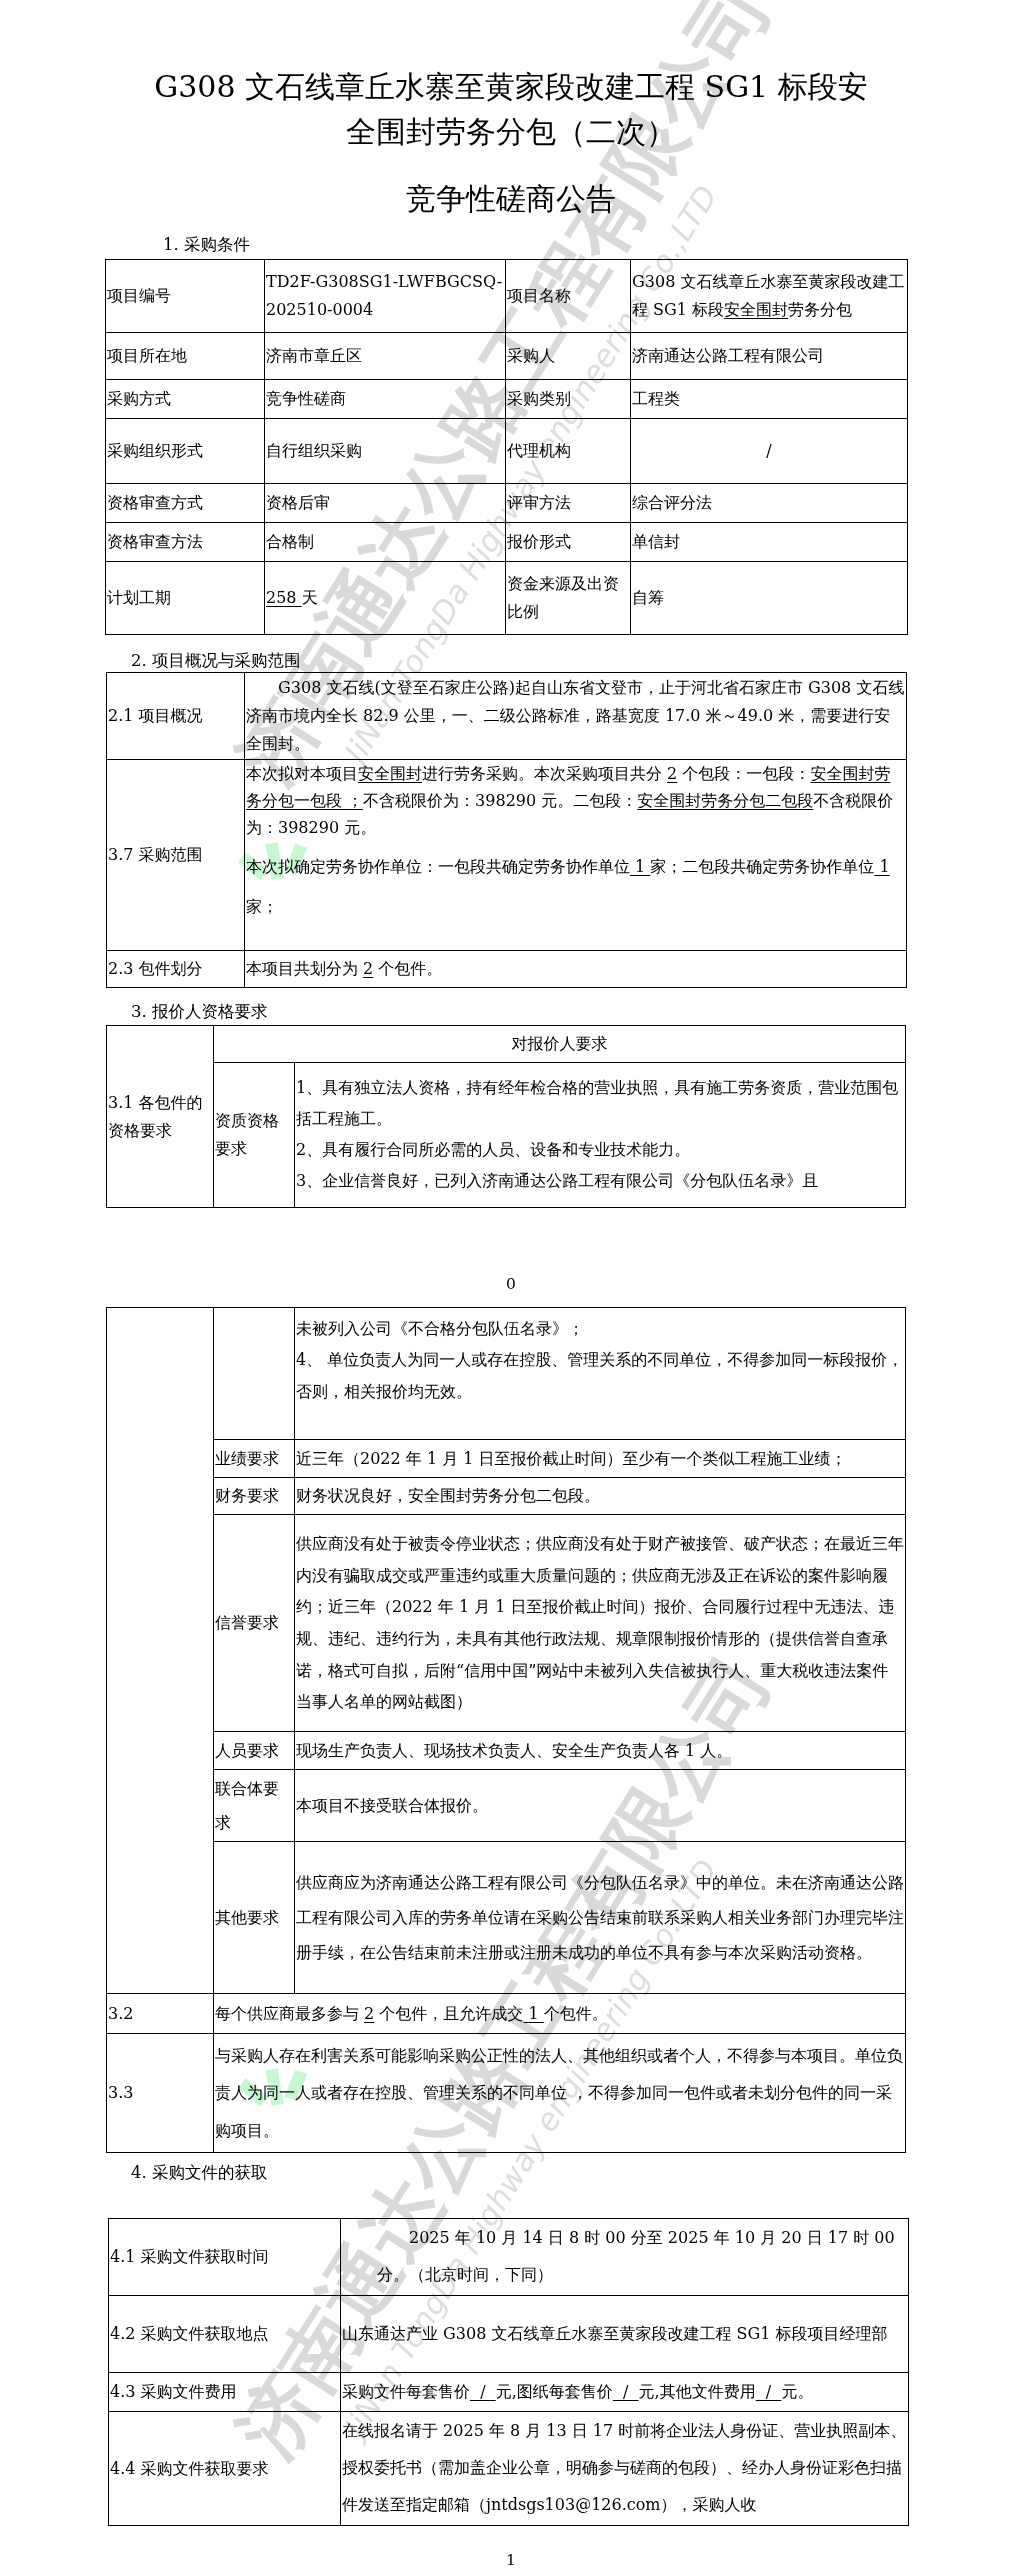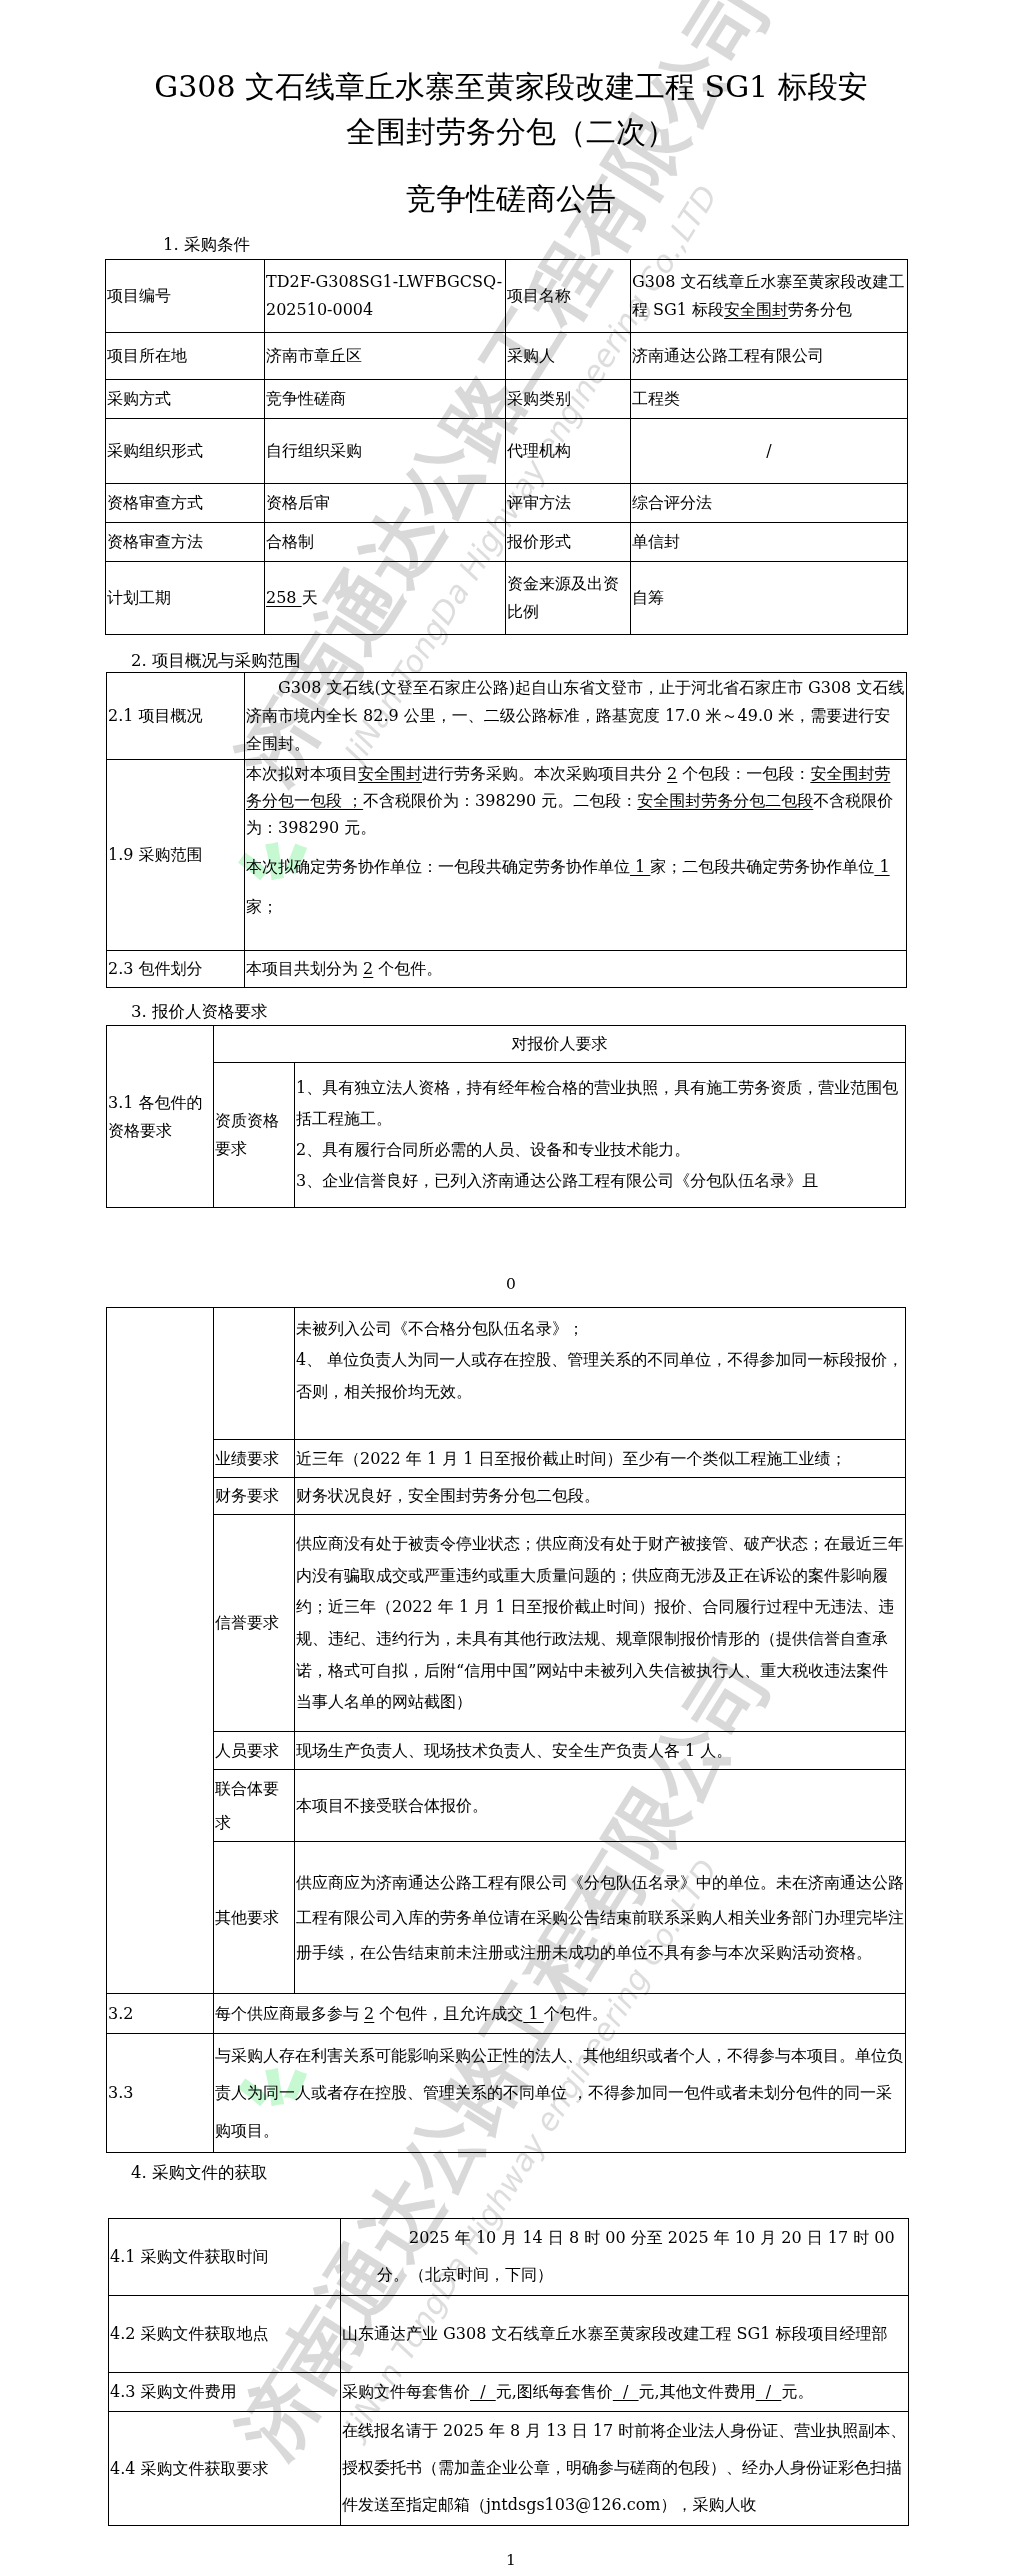--- a/index.html
+++ b/index.html
@@ -105,21 +105,21 @@
   <colgroup>
       <col style="width:138px">
       <col style="width:662px">
     </colgroup>
   <tbody>
       <tr style="height:87px">
     <td>2.1 项目概况</td>
     <td class="indent">G308 文石线(文登至石家庄公路)起自山东省文登市，止于河北省石家庄市 G308 文石线济南市境内全长 82.9 公里，一、二级公路标准，路基宽度 17.0 米～49.0 米，需要进行安全围封。</td>
   </tr>
   <tr style="height:191px">
-    <td>1.9 采购范围</td>
+    <td>3.7 采购范围</td>
     <td style="vertical-align:top;">
       <p class="line" style="line-height:1.7;">
         <span>本次拟对本项目</span><span class="ul">安全围封</span><span>进行劳务采购。本次采购项目共分 </span><span class="ul">2</span><span> 个包段：一包段：</span><span class="ul">安全围封劳务分包一包段 ；</span><span>不含税限价为：398290 元。二包段：</span><span class="ul">安全围封劳务分包二包段</span><span>不含税限价为：398290 元。</span>
       </p>
       <p class="line" style="line-height:2.5;margin-top:5.2px;">
         <span>本次拟确定劳务协作单位：一包段共确定劳务协作单位</span><span class="ul"> 1 </span><span>家；二包段共确定劳务协作单位</span><span class="ul"> 1 </span><span>家；</span>
       </p>
     </td>
   </tr>
   <tr style="height:37px">

